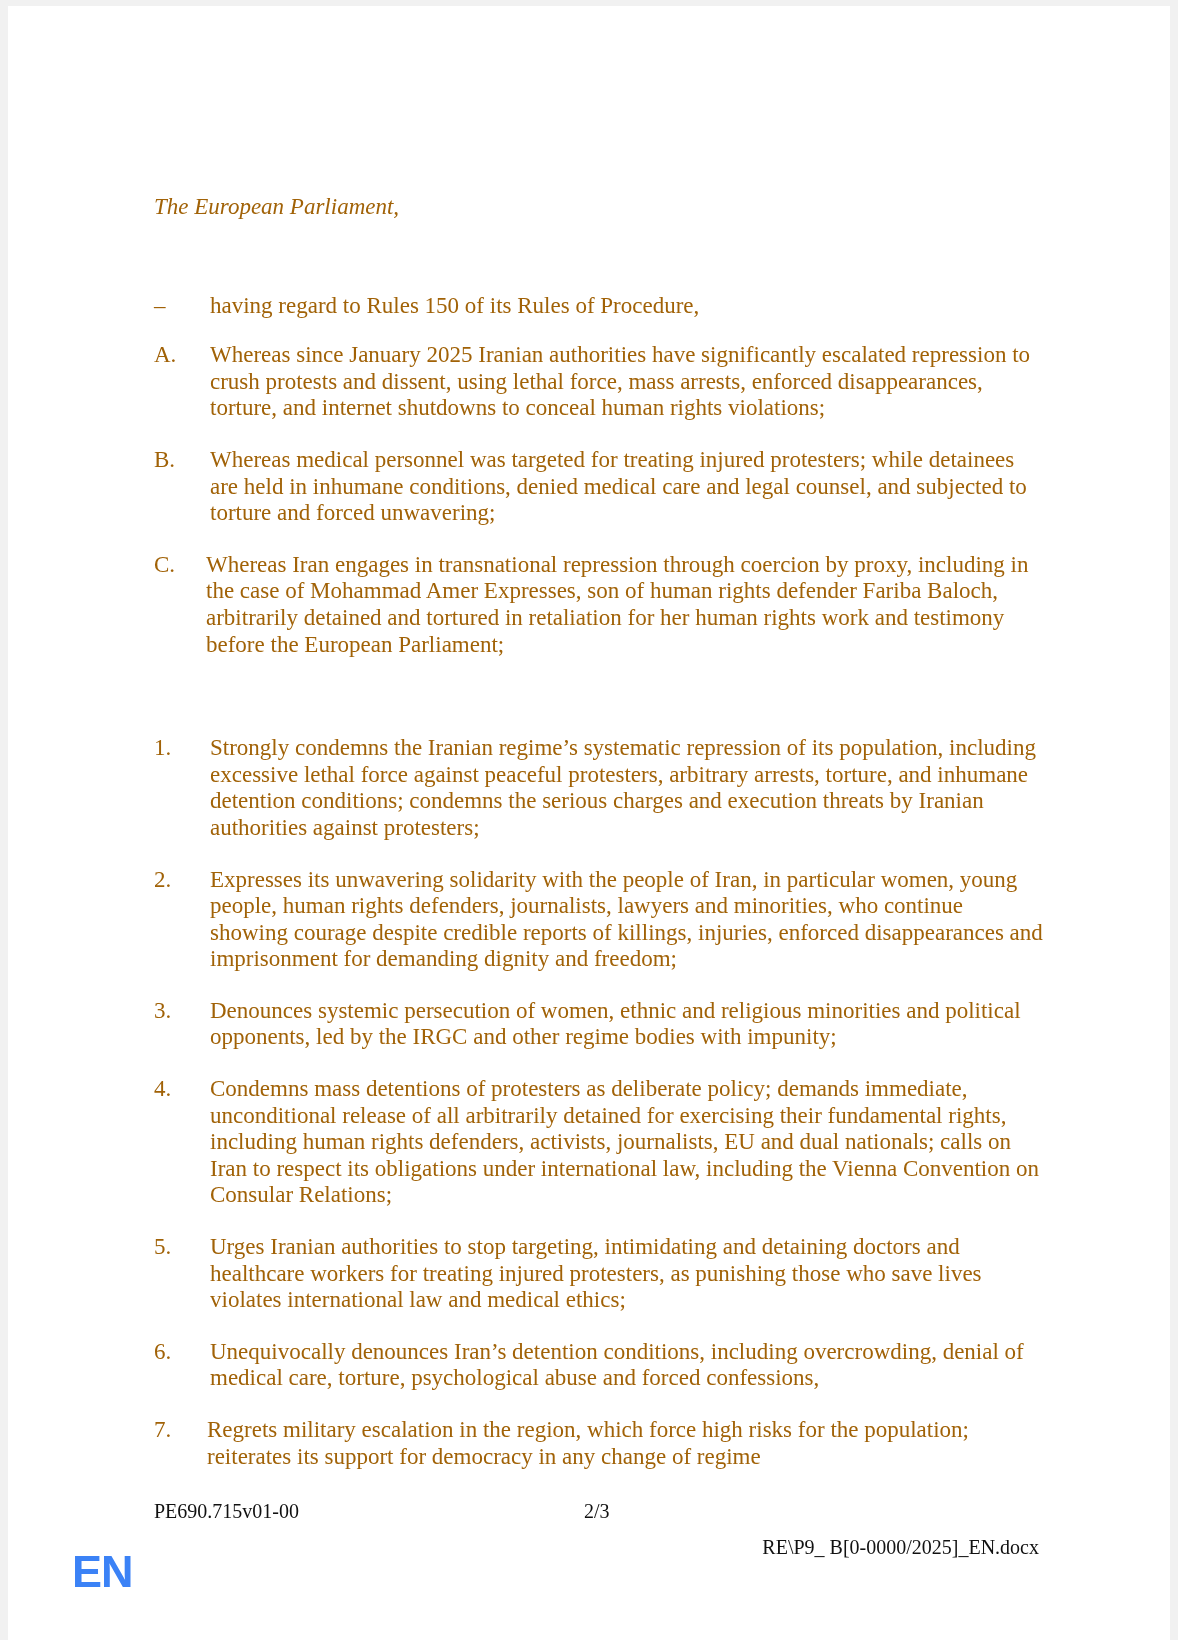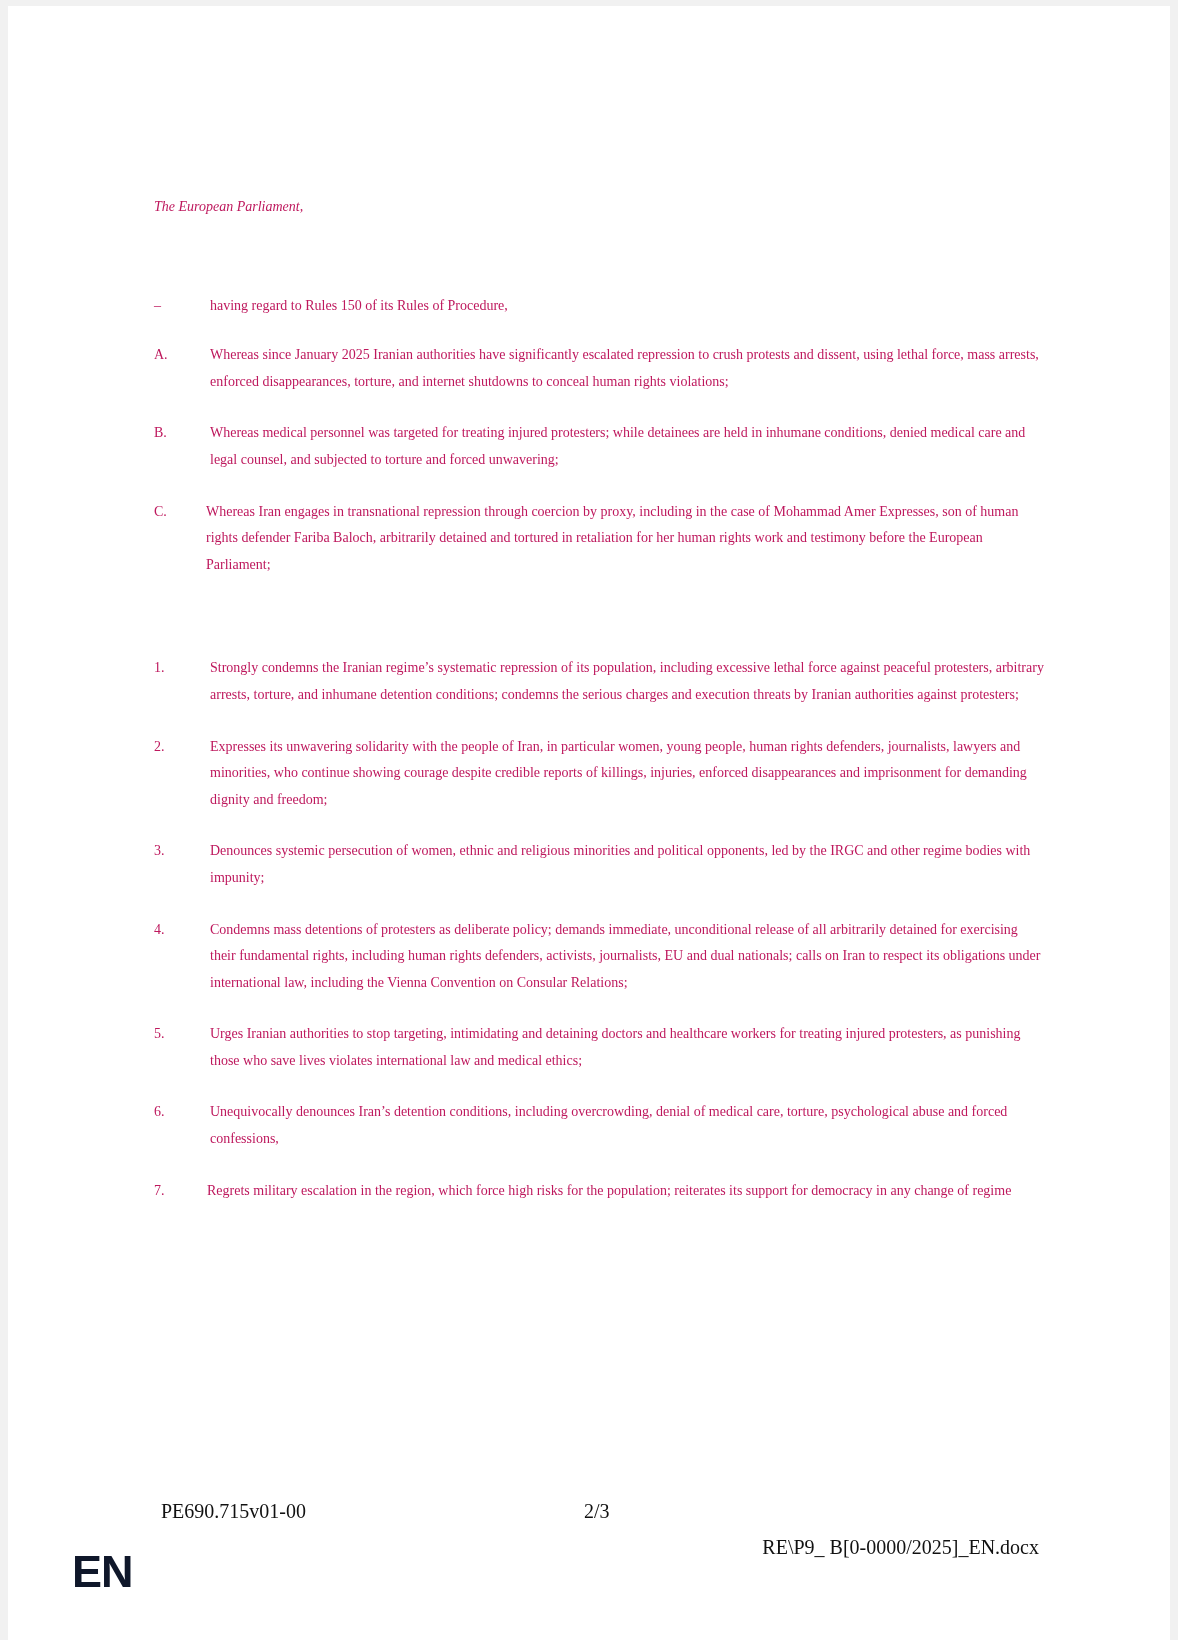--- a/index.html
+++ b/index.html
@@ -13,23 +13,23 @@
     position: absolute;
     left: 8px; top: 6px;
     width: 1162px; height: 1640px;
     background: #ffffff;
   }
   .doc {
     position: absolute;
     left: 146px; top: 188px;
     width: 890px;
     font-family: "Liberation Serif", "DejaVu Serif", serif;
-    font-size: 14px;
+    font-size: 23px;
     line-height: 26.6px;
-    color: #be185d;
+    color: #a16207;
   }
   .intro { font-style: italic; margin: 0; }
   .block { display: flex; margin: 0; }
   .label { width: 56px; flex: none; }
   .text { flex: 1; }
   .cit { margin-top: 72px; }
   .rec-a { margin-top: 23px; }
   .rec { margin-top: 25px; }
   .rec-c .text { margin-left: -4px; }
   .op1 { margin-top: 77px; }
@@ -37,30 +37,30 @@
   .op7 .text { margin-left: -3px; }
   .footer {
     position: absolute;
     left: 146px; top: 1494px;
     width: 885px;
     font-family: "Liberation Serif", "DejaVu Serif", serif;
     font-size: 20px;
     color: #111111;
   }
   .footer span { position: absolute; top: 0; white-space: nowrap; }
-  .f-left { left: 7px; }
+  .f-left { left: 0; }
   .f-center { left: 430px; }
   .f-right { right: 0; margin-top: 36px; }
   .lang {
     position: absolute;
     left: 64px; top: 1540px;
     font-family: "Liberation Sans", "DejaVu Sans", sans-serif;
     font-weight: bold;
     font-size: 45px;
-    color: #0f172a;
+    color: #3b82f6;
     letter-spacing: -1px;
   }
 </style>
 </head>
 <body>
 
 <div class="page">
 
   <div class="doc">
     <p class="intro">The European Parliament,</p>

